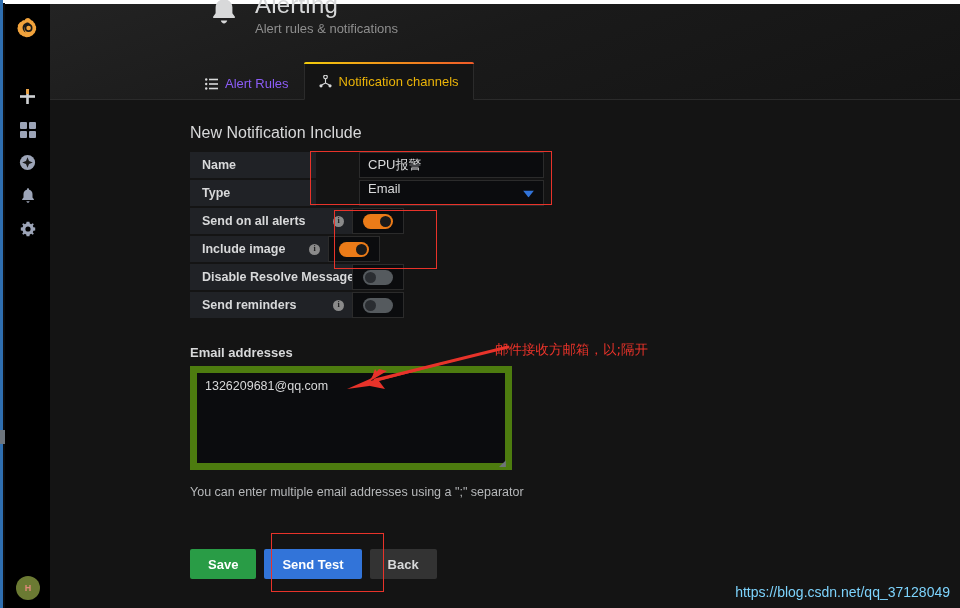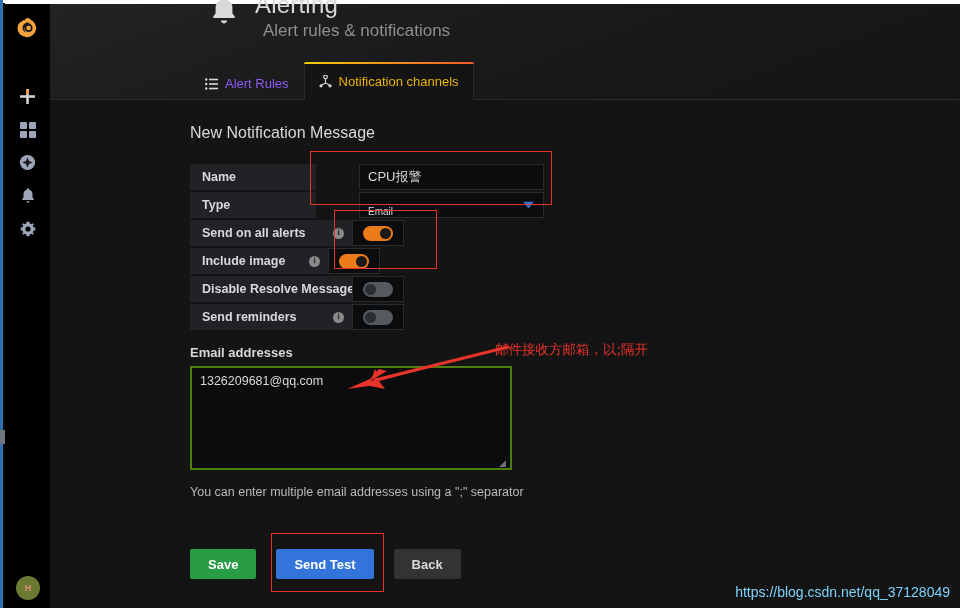--- a/index.html
+++ b/index.html
@@ -42,21 +42,21 @@
   
   .page-header {
     position:absolute; left:50px; top:4px; width:910px; height:96px;
     background: linear-gradient(160deg,#232323 0%, #1a1a1a 45%, #141414 100%);
     border-bottom:1px solid #2b2b2b;
   }
   .header-inner { position:absolute; left:155px; top:-14px; display:flex; align-items:flex-start; gap:12px; }
   .bell-big { width:38px; height:42px; display:flex; align-items:center; justify-content:center; color:#d8d9da; }
   .header-text { padding-top:2px; }
   .header-title { font-size:24px; color:#d8d9da; line-height:26px; letter-spacing:.2px; }
-  .header-sub { font-size:17px; color:#8e8e8e; margin-top:3px;margin-left:8px; }
+  .header-sub { font-size:13px; color:#8e8e8e; margin-top:3px; }
 
   
   .tabbar { position:absolute; left:190px; top:61px; display:flex; align-items:flex-end; height:39px; }
   .tab {
     display:flex; align-items:center; gap:7px;
     height:33px; padding:0 14px;
     font-size:13px; color:#8b5cf6;
     background:transparent;
     border:1px solid transparent;
     cursor:pointer;
@@ -75,21 +75,21 @@
     background: linear-gradient(90deg,#f2cc0c 0%, #f05a28 100%);
     border-radius:2px 2px 0 0;
   }
   .tab-ic { display:flex; align-items:center; color:#d8d9da; }
 
   
   .content { position:absolute; left:50px; top:100px; width:910px; height:508px; background:#141414; }
   .section-title { position:absolute; left:140px; top:24px; font-size:16px; color:#d8d9da; }
 
   
-  .form { position:absolute; left:140px; top:64px; }
+  .form { position:absolute; left:140px; top:52px; }
   .frow { display:flex; align-items:center; margin-bottom:2px; height:26px; }
   .flabel {
     background:#202226;
     color:#d8d9da;
     font-size:12.5px; font-weight:bold;
     height:26px; line-height:26px;
     padding-left:12px;
     display:flex; align-items:center;
   }
   .flabel .lbl-text { flex:0 0 auto; }
@@ -102,52 +102,52 @@
     font-family:"Liberation Serif", serif;
   }
   .txt-input {
     background:#0b0c0e; border:1px solid #2b2b2b;
     height:26px; line-height:24px;
     color:#d8d9da; font-size:13px;
     padding:0 8px;
   }
   .select-input {
     background:#0b0c0e; border:1px solid #2b2b2b;
-    height:26px; color:#d8d9da; font-size:10px;
-    display:flex; align-items:flex-end; padding:0 8px;
+    height:26px; color:#d8d9da; font-size:13px;
+    display:flex; align-items:flex-start; padding:0 8px;
     position:relative; cursor:pointer;
   }
   .select-caret { position:absolute; right:9px; top:50%; transform:translateY(-50%); color:#3274d9; }
   .switch-cell {
     background:#0b0c0e; border:1px solid #2b2b2b;
     height:26px; width:52px;
     display:flex; align-items:center; justify-content:center;
     cursor:pointer;
   }
   .switch { width:30px; height:15px; border-radius:8px; position:relative; }
   .switch.on { background:#eb7b18; }
   .switch.off { background:#555a5e; }
   .knob { position:absolute; top:2px; width:11px; height:11px; border-radius:50%; }
   .switch.on .knob { right:2px; background:#1a1a1a; }
   .switch.off .knob { left:2px; background:#2a2d31; }
 
   
   .email-label { position:absolute; left:140px; top:245px; font-size:13px; color:#d8d9da; font-weight:bold; }
   .email-ta {
     position:absolute; left:140px; top:266px; width:322px; height:104px;
-    background:#0b0c0e; border:2px solid #4d7c0f;
+    background:#0b0c0e; border:7px solid #4d7c0f;
     color:#d8d9da; font-size:12.5px;
     padding:6px 8px; resize:none; outline:none;
     font-family:"Liberation Sans", sans-serif;
   }
   .ta-grip { position:absolute; left:449px; top:358px; color:#6f7479; font-size:9px; pointer-events:none; }
   .email-hint { position:absolute; left:140px; top:385px; font-size:12.5px; color:#b6b8ba; }
 
   
-  .btnrow { position:absolute; left:140px; top:449px; display:flex; gap:20px; align-items:flex-start; }
+  .btnrow { position:absolute; left:140px; top:449px; display:flex; gap:8px; align-items:flex-start; }
   .btn { height:30px; padding:0 18px; border:none; border-radius:2px;
          font-size:13px; font-weight:bold; color:#fff; cursor:pointer;
          font-family:"Liberation Sans", sans-serif; }
   .btn-save { background:#299c46; }
   .btn-test { background:#3274d9; }
   .btn-back { background:#333333; color:#d8d9da; }
 
   
   .anno { position:absolute; border:1.5px solid #e8332a; pointer-events:none; }
   .anno-text {
@@ -276,21 +276,21 @@
           <circle cx="11" cy="10.8" r="1.6" fill="#d8d9da"></circle>
           <path d="M6.5 3.8 L6.5 8 M6.5 8 L2.6 10 M6.5 8 L10.4 10" stroke="#d8d9da" stroke-width="1.1" fill="none"></path>
         </svg>
       </span>
       <span>Notification channels</span>
     </div>
   </div>
 
   <div class="content">
 
-    <div class="section-title">New Notification Message</div>
+    <div class="section-title">New Notification Include</div>
 
     <div class="form">
 
       <div class="frow">
         <div class="flabel" style="width:126px">
           <span class="lbl-text">Name</span>
         </div>
         <div style="width:43px"></div>
         <div class="txt-input" style="width:185px">CPU报警</div>
       </div>

